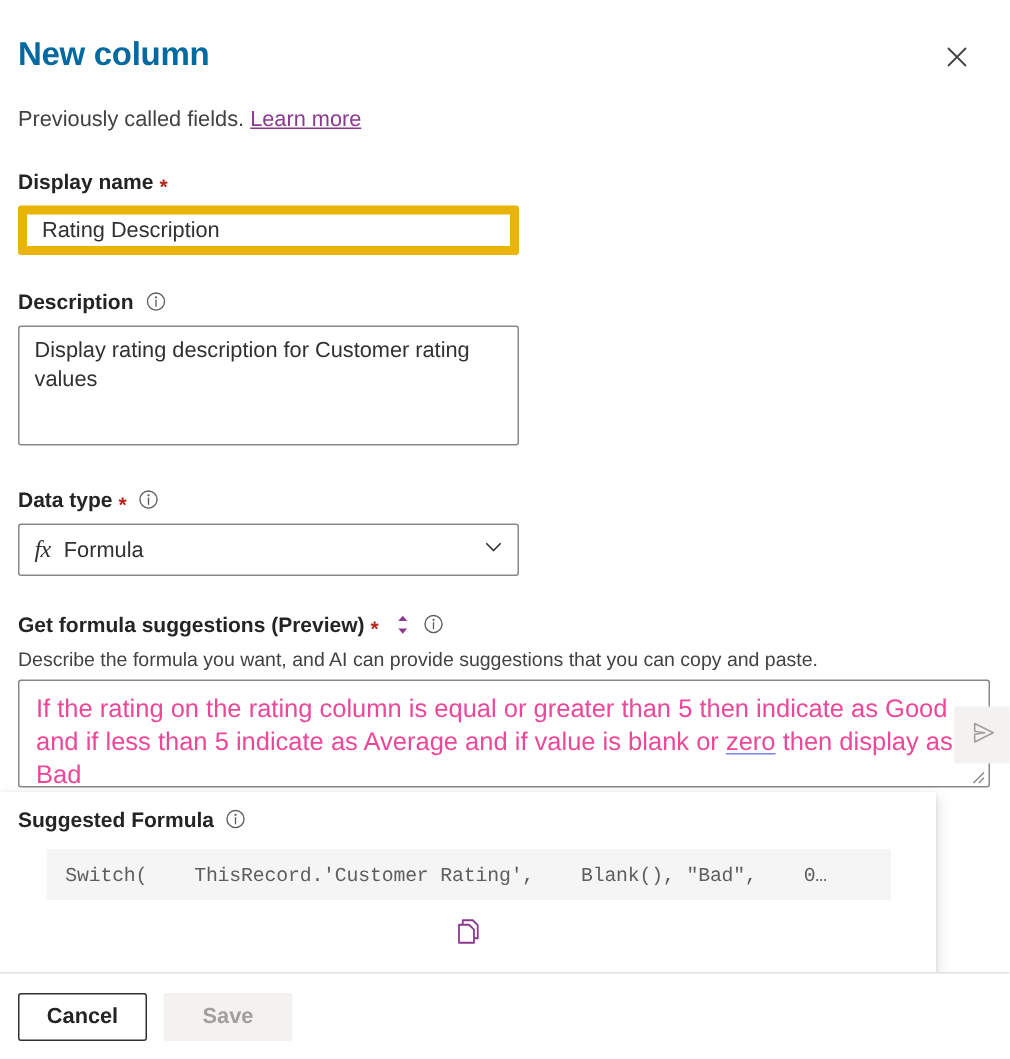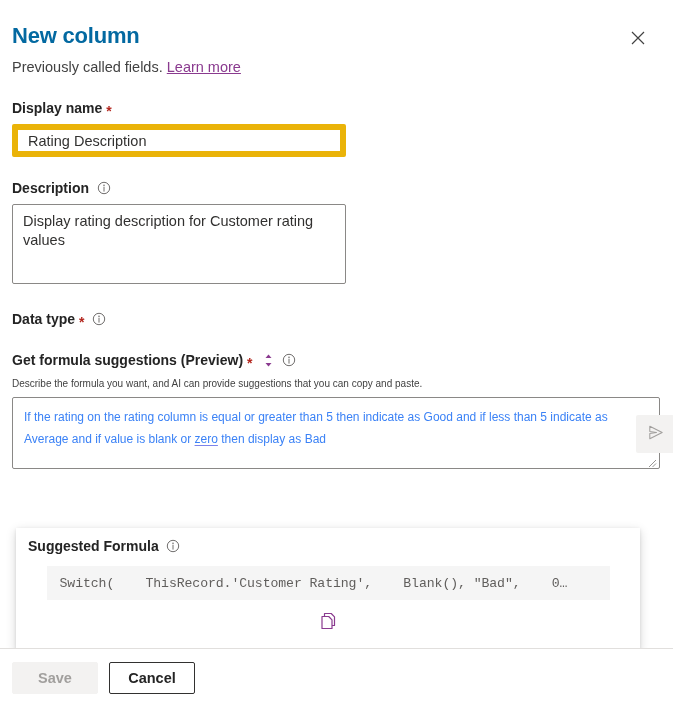--- a/index.html
+++ b/index.html
@@ -33,21 +33,21 @@
     display: flex; align-items: center; justify-content: center;
     background: none; border: none; cursor: pointer;
     color: #424242;
     margin-top: 2px;
     margin-right: -2px;
   }
   .subtitle {
     font-size: 14.5px;
     line-height: 20px;
     color: #424242;
-    margin-top: 3px;
+    margin-top: 16px;
   }
   .link {
     color: #8a3a8f;
     text-decoration: underline;
     cursor: pointer;
   }
 
   
   .form { padding: 0 12px; }
   .field { margin-top: 22px; }
@@ -119,37 +119,37 @@
   }
 
   
   .ai-head {
     display: flex; align-items: center; gap: 4px;
     font-size: 14px; font-weight: 600; color: #242424;
     margin-top: 24px;
   }
   .expander { display: inline-flex; margin-left: 5px; cursor: pointer; }
   .ai-help {
-    font-size: 10px;
+    font-size: 13px;
     color: #424242;
     margin-top: 8px;
     line-height: 15px;
   }
   .prompt-row { position: relative; margin-top: 6px; }
   .prompt-box {
     width: 648px;
     height: 72px;
     border: 1px solid #8a8886;
     border-radius: 2px;
     background: #fff;
     padding: 8px 11px;
     font-family: "Liberation Sans", sans-serif;
-    font-size: 12px;
+    font-size: 17px;
     line-height: 22px;
-    color: #3b82f6;
+    color: #ec4899;
     resize: none;
     outline: none;
     overflow: hidden;
   }
   .prompt-text { }
   .spell {
     text-decoration: underline;
     text-decoration-style: solid;
     text-decoration-color: #7b83eb;
     text-underline-offset: 2px;
@@ -165,21 +165,21 @@
     background: #f3f2f1;
     border: none;
     border-radius: 2px;
     display: flex; align-items: center; justify-content: center;
     cursor: pointer;
   }
 
   
   .sugg-card {
     position: absolute;
-    left: 16px; top: 528px;
+    left: 0; top: 528px;
     width: 624px;
     height: 124px;
     background: #ffffff;
     box-shadow: 0 3px 10px rgba(0,0,0,0.16), 0 1px 3px rgba(0,0,0,0.10);
     padding: 10px 12px 0 12px;
   }
   .sugg-title {
     display: flex; align-items: center; gap: 4px;
     font-size: 14px; font-weight: 600; color: #242424;
   }
@@ -292,20 +292,31 @@
 
     <div class="field">
       <div class="field-label">
         <span>Data type</span>
         <span class="req">*</span>
         <span class="info-icon">
           <svg width="14" height="14" viewBox="0 0 14 14" aria-hidden="true">
             <circle cx="7" cy="7" r="5.7" fill="none" stroke="#605e5c" stroke-width="0.9"></circle>
             <circle cx="7" cy="4.2" r="0.75" fill="#605e5c"></circle>
             <path d="M7 6.1 V10.2" stroke="#605e5c" stroke-width="0.9" stroke-linecap="round"></path>
+          </svg>
+        </span>
+      </div>
+      <div class="select-wrap">
+        <div class="select-box">
+          <span class="fx-icon">fx</span>
+          <span>Formula</span>
+        </div>
+        <span class="chev">
+          <svg width="14" height="14" viewBox="0 0 14 14" aria-hidden="true">
+            <path d="M2.5 5 L7 9.5 L11.5 5" stroke="#323130" stroke-width="1.1" fill="none" stroke-linecap="round" stroke-linejoin="round"></path>
           </svg>
         </span>
       </div>
     </div>
 
     <div class="ai-head">
       <span>Get formula suggestions (Preview)</span>
       <span class="req">*</span>
       <span class="expander">
         <svg width="13" height="15" viewBox="0 0 13 15" aria-hidden="true">
@@ -361,17 +372,17 @@
           <svg width="21" height="21" viewBox="0 0 21 21" aria-hidden="true">
             <path d="M6.5 2.5 H13.2 L16.5 5.8 V14.5 H6.5 Z" fill="none" stroke="#8a3a8f" stroke-width="1.2" stroke-linejoin="round"></path>
             <path d="M4 5.5 H10.7 L14 8.8 V17.5 H4 Z" fill="#ffffff" stroke="#8a3a8f" stroke-width="1.2" stroke-linejoin="round"></path>
           </svg>
         </span>
       </button>
     </div>
   </div>
 
   <div class="footer">
+    <button class="btn btn-cancel">Cancel</button>
     <button class="btn btn-save" disabled="">Save</button>
-    <button class="btn btn-cancel">Cancel</button>
   </div>
 
 </div>
 
 </body></html>

